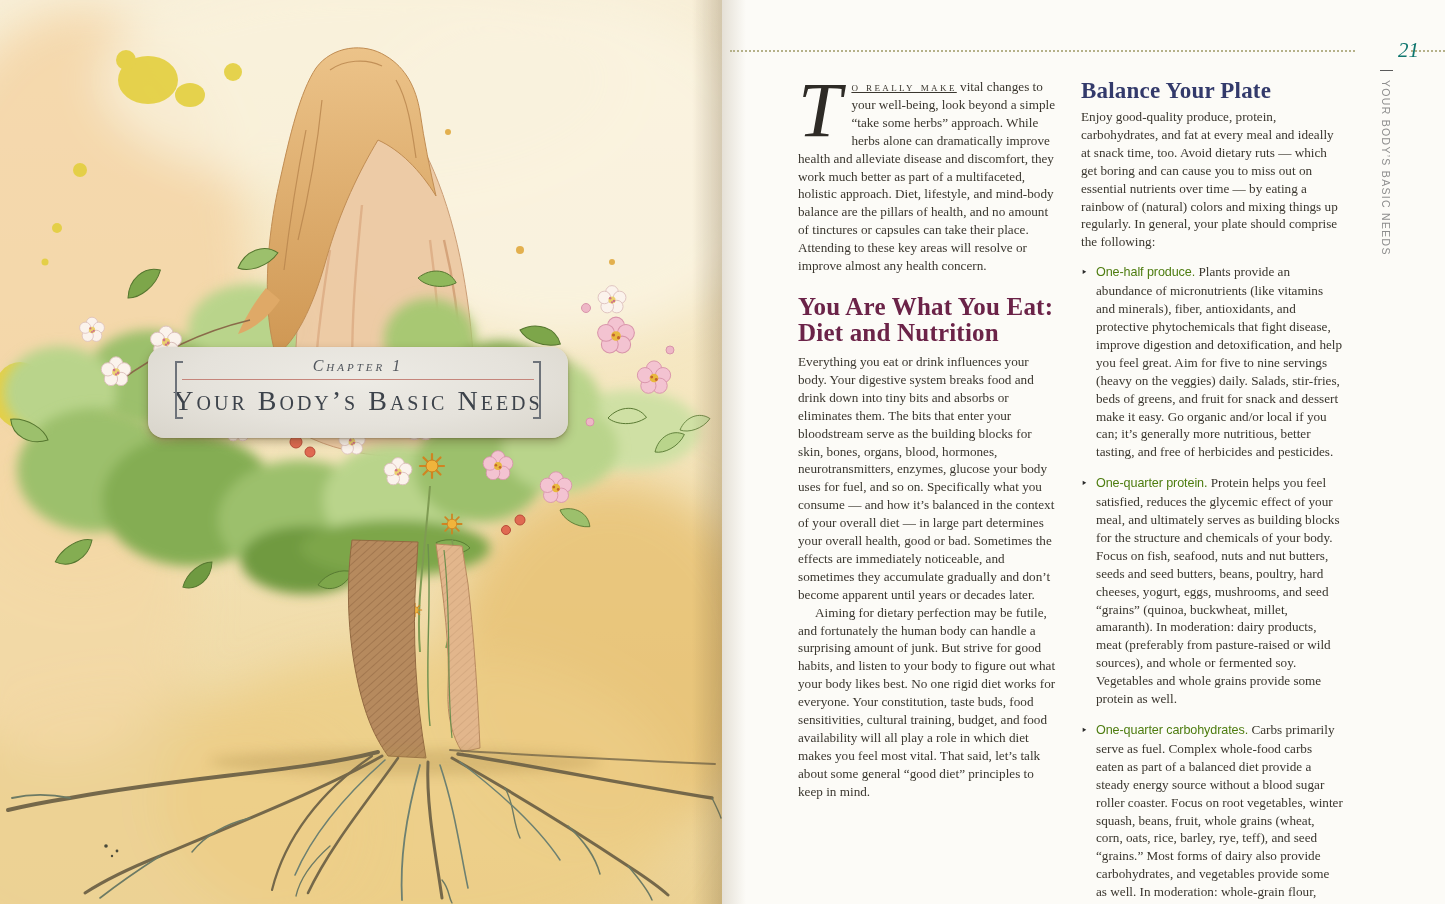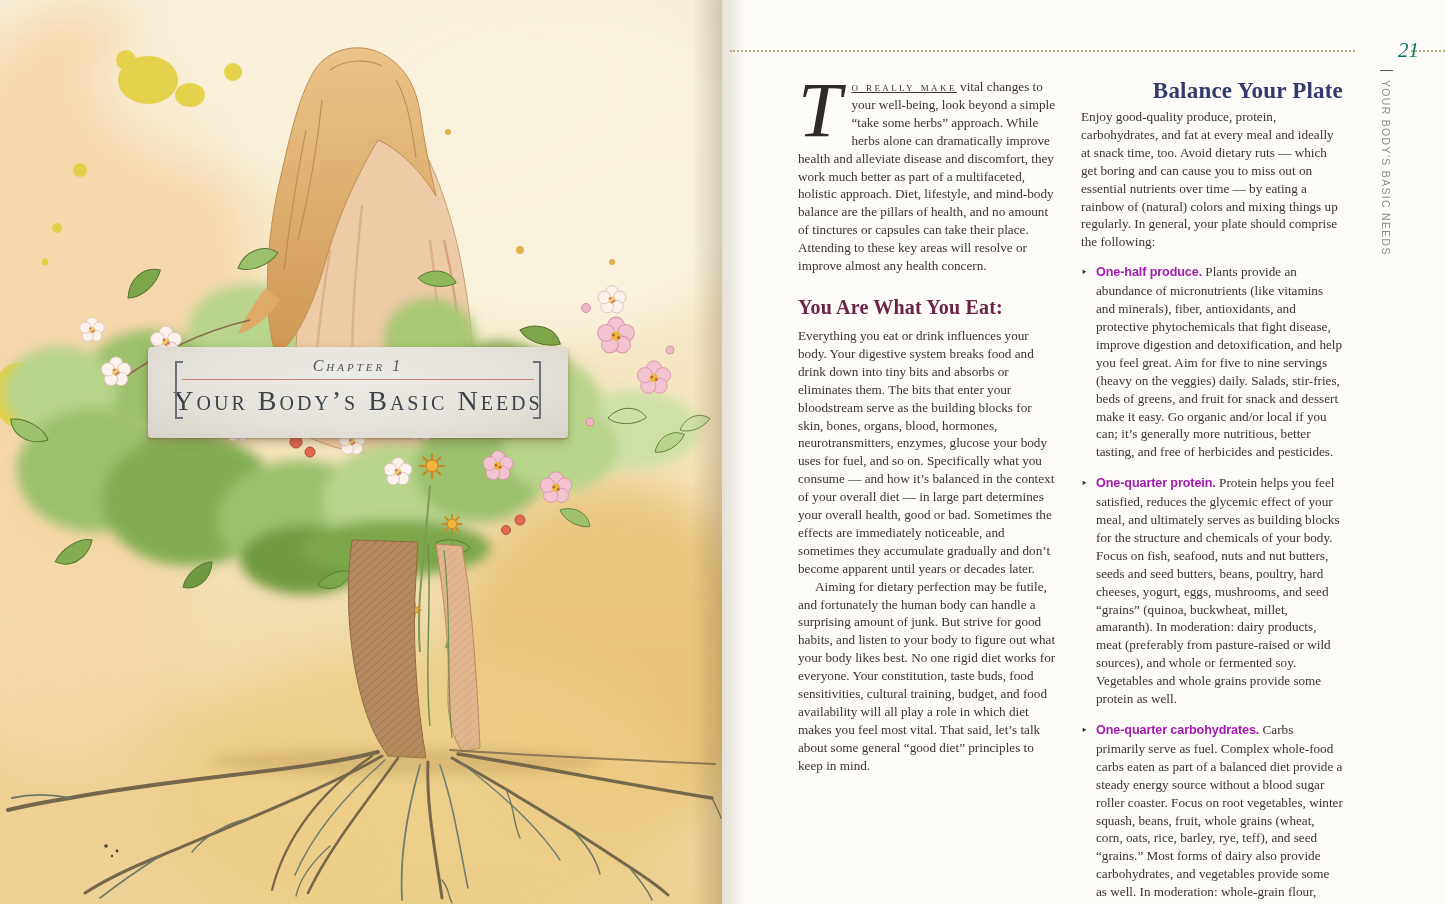--- a/index.html
+++ b/index.html
@@ -12,21 +12,21 @@
   .spread{position:relative;width:1445px;height:904px;display:flex;}
 
   
   .page-left{position:relative;width:722px;height:904px;overflow:hidden;background:#f6e9c9;}
   .page-left svg{position:absolute;inset:0;}
   .gutter-left{position:absolute;right:0;top:0;bottom:0;width:30px;
     background:linear-gradient(to right,rgba(0,0,0,0),rgba(105,82,48,.25));pointer-events:none;}
 
   .chapter-plate{position:absolute;left:148px;top:347px;width:420px;height:91px;
     background:radial-gradient(ellipse at 50% 35%, #edebe5 0%, #e5e2db 55%, #d8d4ca 100%);
-    border-radius:4px;box-shadow:0 4px 10px rgba(80,60,30,.35), 0 1px 2px rgba(80,60,30,.3);
+    border-radius:16px;box-shadow:0 4px 10px rgba(80,60,30,.35), 0 1px 2px rgba(80,60,30,.3);
     text-align:center;padding-top:10px;}
   .chapter-label{font-style:italic;font-variant:small-caps;font-size:16px;letter-spacing:3px;
     color:#50555c;}
   .plate-rule{height:0;border-top:1px solid var(--plate-rule);margin:4px 34px 5px;}
   .chapter-title{font-variant:small-caps;font-size:28px;letter-spacing:3px;color:#3d434b;
     font-weight:500;}
   .bracket{position:absolute;top:14px;width:8px;height:58px;}
   .bracket.left{left:27px;border-left:2px solid #6e737a;border-top:2px solid #6e737a;border-bottom:2px solid #6e737a;}
   .bracket.right{right:27px;border-right:2px solid #6e737a;border-top:2px solid #6e737a;border-bottom:2px solid #6e737a;}
 
@@ -44,26 +44,26 @@
   .vert-title{writing-mode:vertical-rl;text-orientation:mixed;margin:0 auto;
     font-family:"Liberation Sans",sans-serif;font-size:10.5px;letter-spacing:1.3px;
     color:var(--folio-gray);white-space:nowrap;}
 
   .columns{position:absolute;left:76px;top:78px;width:545px;display:flex;gap:21px;}
   .col{width:262px;font-size:13.2px;line-height:17.9px;text-align:left;}
   .col p{margin:0;}
   .dropcap{float:left;font-style:italic;font-size:78px;line-height:60px;padding:2px 10px 0 0;color:#2e2b26;}
   .sc{font-variant:small-caps;letter-spacing:2.4px;text-decoration:underline;}
   .i{}
-  .lead{font-family:"Liberation Sans",sans-serif;font-weight:700;font-size:12.6px;letter-spacing:-0.1px;color:#a21caf;}
-
-  h2.sec-heading{font-size:20px;line-height:26px;font-weight:700;color:var(--maroon);
+  .lead{font-family:"Liberation Sans",sans-serif;font-weight:400;font-size:12.6px;letter-spacing:-0.1px;color:#4d7c0f;}
+
+  h2.sec-heading{font-size:25px;line-height:26px;font-weight:700;color:var(--maroon);
     letter-spacing:.2px;margin:19px 0 7px;}
   h3.sec-heading{font-size:23px;line-height:25px;font-weight:700;color:var(--navy);
-    letter-spacing:.2px;margin:0 0 5px;text-align:right;}
+    letter-spacing:.2px;margin:0 0 5px;}
   .indent{text-indent:17px;}
 
   ul.plate-list{list-style:none;margin-top:12px;}
   ul.plate-list li{position:relative;padding-left:15px;margin-bottom:13px;}
   .bullet-marker{position:absolute;left:0;top:1px;font-size:11px;color:#2b2b2b;}
 </style>
 </head>
 <body>
 
 <div class="spread">
@@ -321,21 +321,21 @@
       <div class="folio-num">21</div>
       <div class="folio-dash"></div>
       <div class="vert-title">YOUR BODY’S BASIC NEEDS</div>
     </div>
 
     <div class="columns">
 
       <div class="col">
         <p><span class="dropcap">T</span><span><span class="sc">o really make</span><span> vital changes to your well-being, look beyond a simple “take some herbs” approach. While herbs alone </span><span class="i">can</span><span> dramatically improve health and alleviate disease and discomfort, they work much better as part of a multifaceted, holistic approach. Diet, lifestyle, and mind-body balance are the pillars of health, and no amount of tinctures or capsules can take their place. Attending to these key areas will resolve or improve almost any health concern.</span></span></p>
 
-        <h2 class="sec-heading"><span>You Are What You Eat:</span><br></h2>
+        <h2 class="sec-heading"><span>You Are What You Eat:</span><br><span><span>Diet </span><span class="i">and</span><span> Nutrition</span></span></h2>
 
         <p><span class="i">Everything</span><span> you eat or drink influences your body. Your digestive system breaks food and drink down into tiny bits and absorbs or eliminates them. The bits that enter your bloodstream serve as the building blocks for skin, bones, organs, blood, hormones, neurotransmitters, enzymes, glucose your body uses for fuel, and so on. Specifically </span><span class="i">what</span><span> you consume — and how it’s balanced in the context of your overall diet — in large part determines your overall health, good or bad. Sometimes the effects are immediately noticeable, and sometimes they accumulate gradually and don’t become apparent until years or decades later.</span></p>
         <p class="indent">Aiming for dietary perfection may be futile, and fortunately the human body can handle a surprising amount of junk. But strive for good habits, and listen to your body to figure out what your body likes best. No one rigid diet works for everyone. Your constitution, taste buds, food sensitivities, cultural training, budget, and food availability will all play a role in which diet makes you feel most vital. That said, let’s talk about some general “good diet” principles to keep in mind.</p>
       </div>
 
       <div class="col">
         <h3 class="sec-heading">Balance Your Plate</h3>
         <p>Enjoy good-quality produce, protein, carbohydrates, and fat at every meal and ideally at snack time, too. Avoid dietary ruts — which get boring and can cause you to miss out on essential nutrients over time — by eating a rainbow of (natural) colors and mixing things up regularly. In general, your plate should comprise the following:</p>
 
         <ul class="plate-list">

